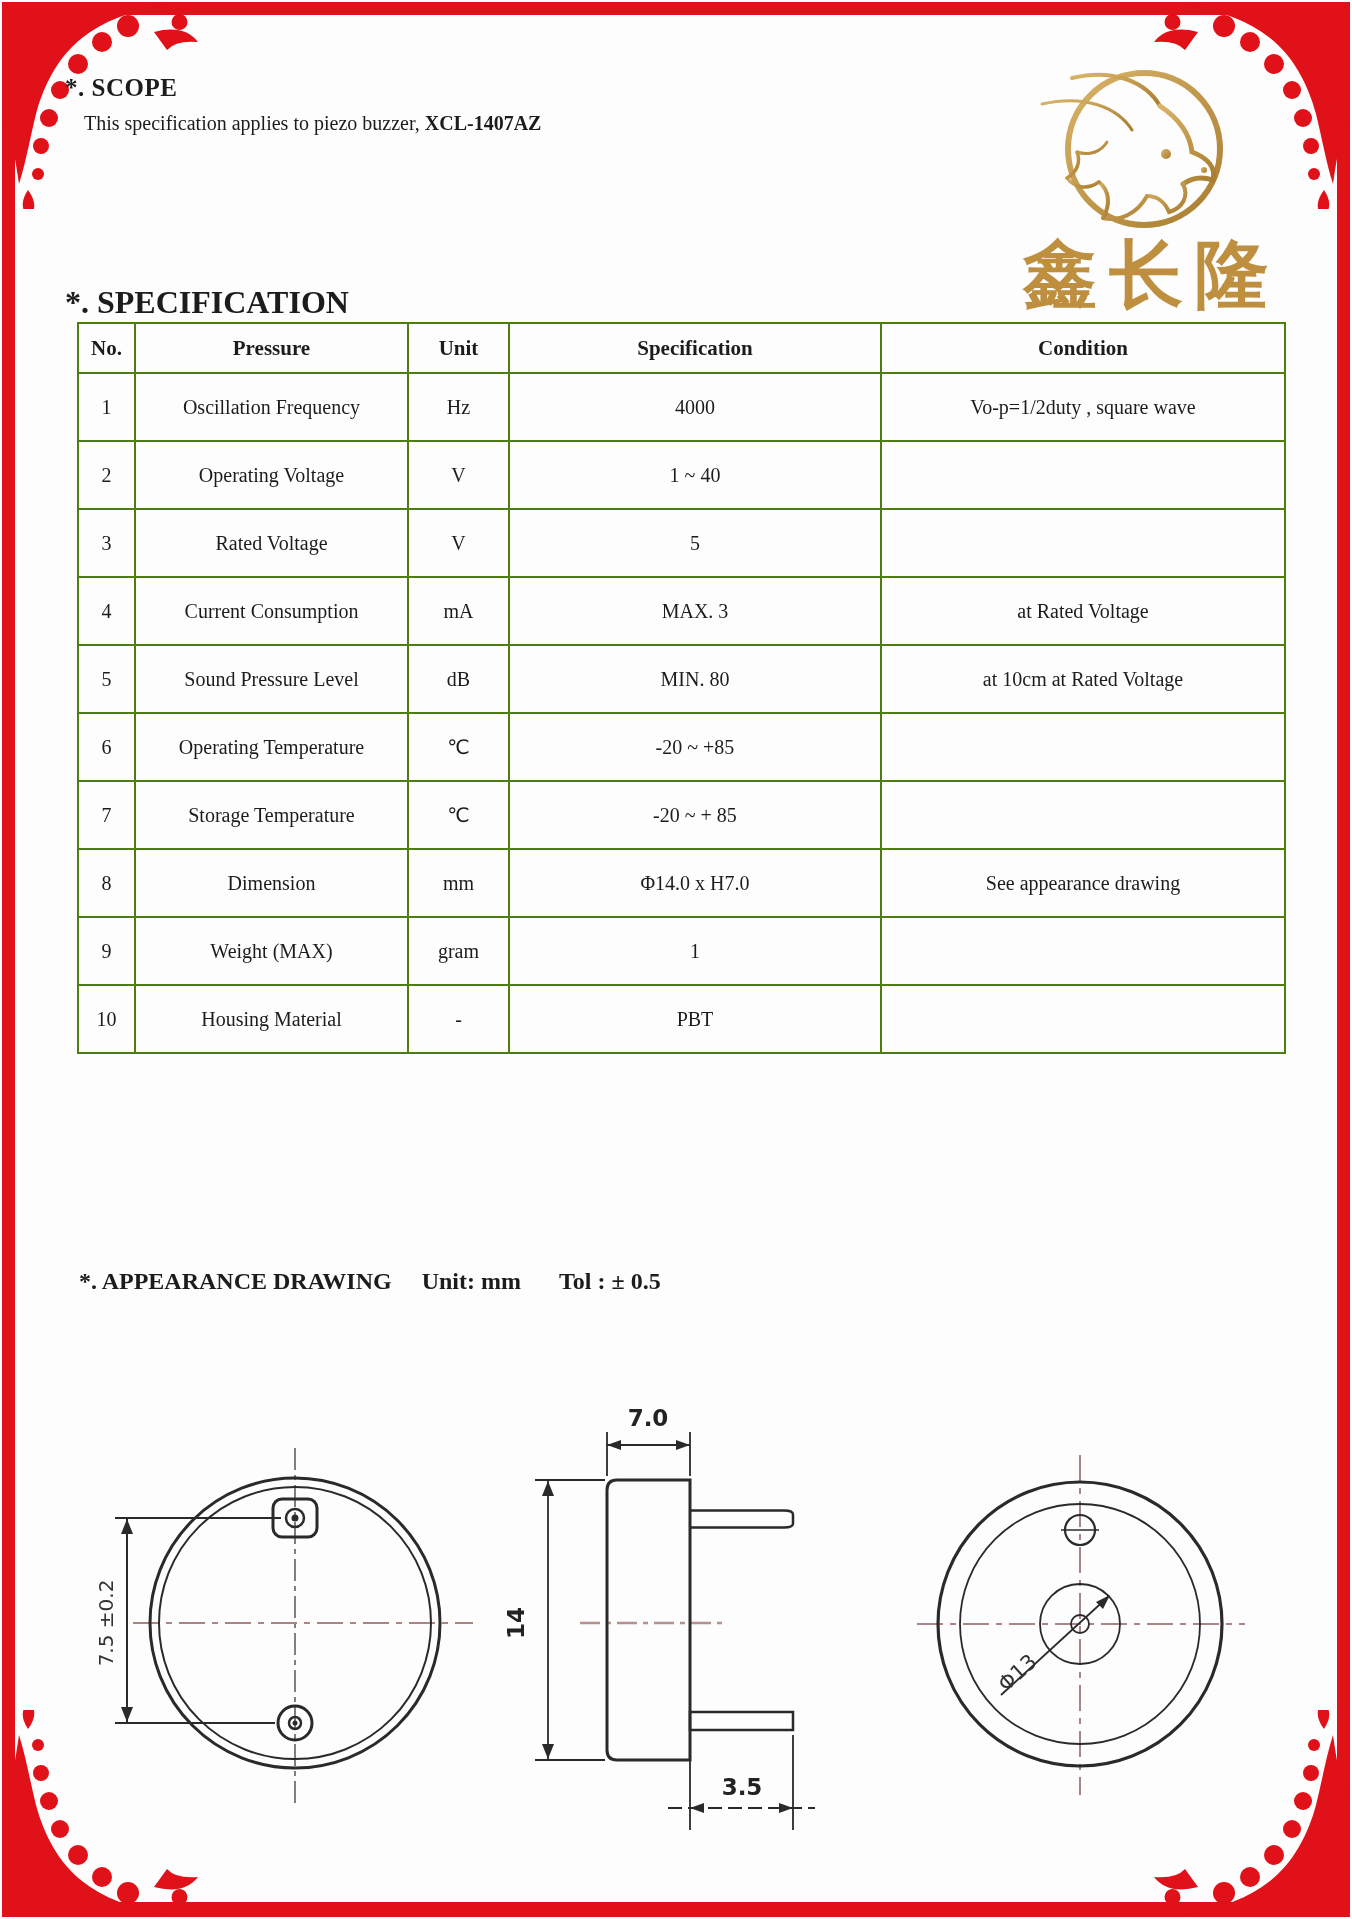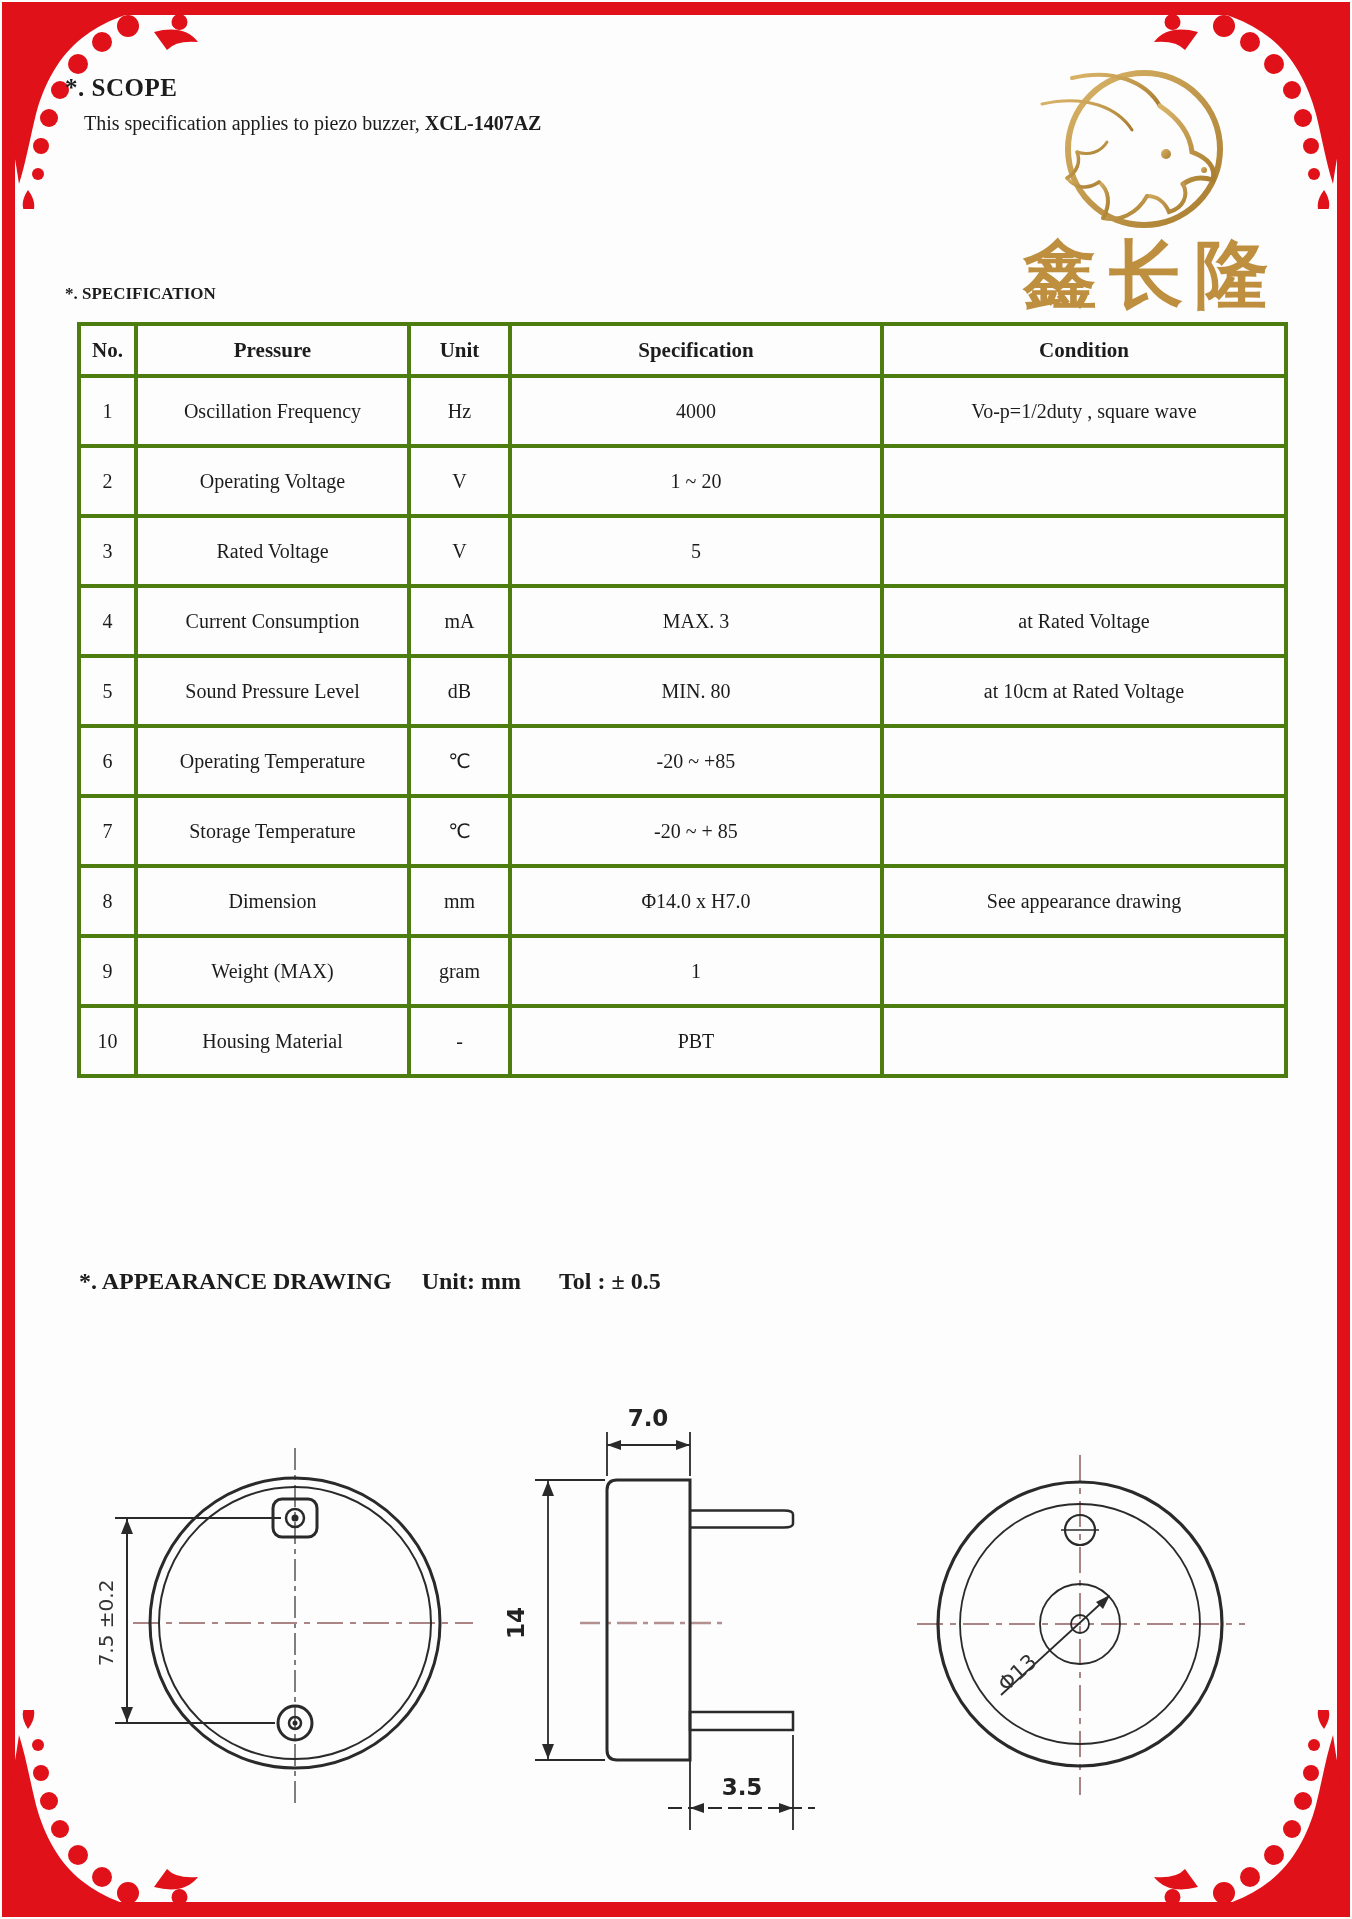--- a/index.html
+++ b/index.html
@@ -11,26 +11,26 @@
   .corner{position:absolute;width:205px;height:205px;}
   .corner.tl{top:4px;left:4px;}
   .corner.tr{top:4px;right:4px;transform:scaleX(-1);}
   .corner.bl{bottom:4px;left:4px;transform:scaleY(-1);}
   .corner.br{bottom:4px;right:4px;transform:scale(-1,-1);}
 
   .scope-heading{position:absolute;left:65px;top:74px;font-size:25px;font-weight:bold;letter-spacing:.5px;}
   .scope-line{position:absolute;left:84px;top:112px;font-size:20px;text-align:right;}
   .scope-line b{font-size:20px;}
 
-  .spec-heading{position:absolute;left:65px;top:284px;font-size:17px;font-weight:bold;}
+  .spec-heading{position:absolute;left:65px;top:284px;font-size:32px;font-weight:bold;}
 
   .logo{position:absolute;left:1014px;top:62px;width:276px;height:252px;}
 
   table.spec{position:absolute;left:77px;top:322px;width:1207px;border-collapse:collapse;table-layout:fixed;}
-  table.spec th,table.spec td{border:4px solid #4d7c0f;text-align:center;vertical-align:middle;
+  table.spec th,table.spec td{border:2px solid #4d7c0f;text-align:center;vertical-align:middle;
       font-family:"Liberation Serif","DejaVu Sans",serif;padding:0 4px;overflow:hidden;}
   table.spec th{height:48px;font-size:21px;font-weight:bold;}
   table.spec td{height:66px;font-size:20px;}
 
   .appearance-line{position:absolute;left:79px;top:1268px;font-size:24px;font-weight:bold;white-space:nowrap;}
   .appearance-line .unit{margin-left:24px;font-family:Liberation Serif, serif;}
   .appearance-line .tol{margin-left:32px;}
 
   .drawing{position:absolute;}
   .dwg-front{left:85px;top:1420px;}
@@ -163,21 +163,21 @@
       <td>1</td>
       <td>Oscillation Frequency</td>
       <td>Hz</td>
       <td>4000</td>
       <td>Vo-p=1/2duty , square wave</td>
     </tr>
     <tr>
       <td>2</td>
       <td>Operating Voltage</td>
       <td>V</td>
-      <td>1 ~ 20</td>
+      <td>1 ~ 40</td>
       <td></td>
     </tr>
     <tr>
       <td>3</td>
       <td>Rated Voltage</td>
       <td>V</td>
       <td>5</td>
       <td></td>
     </tr>
     <tr>

